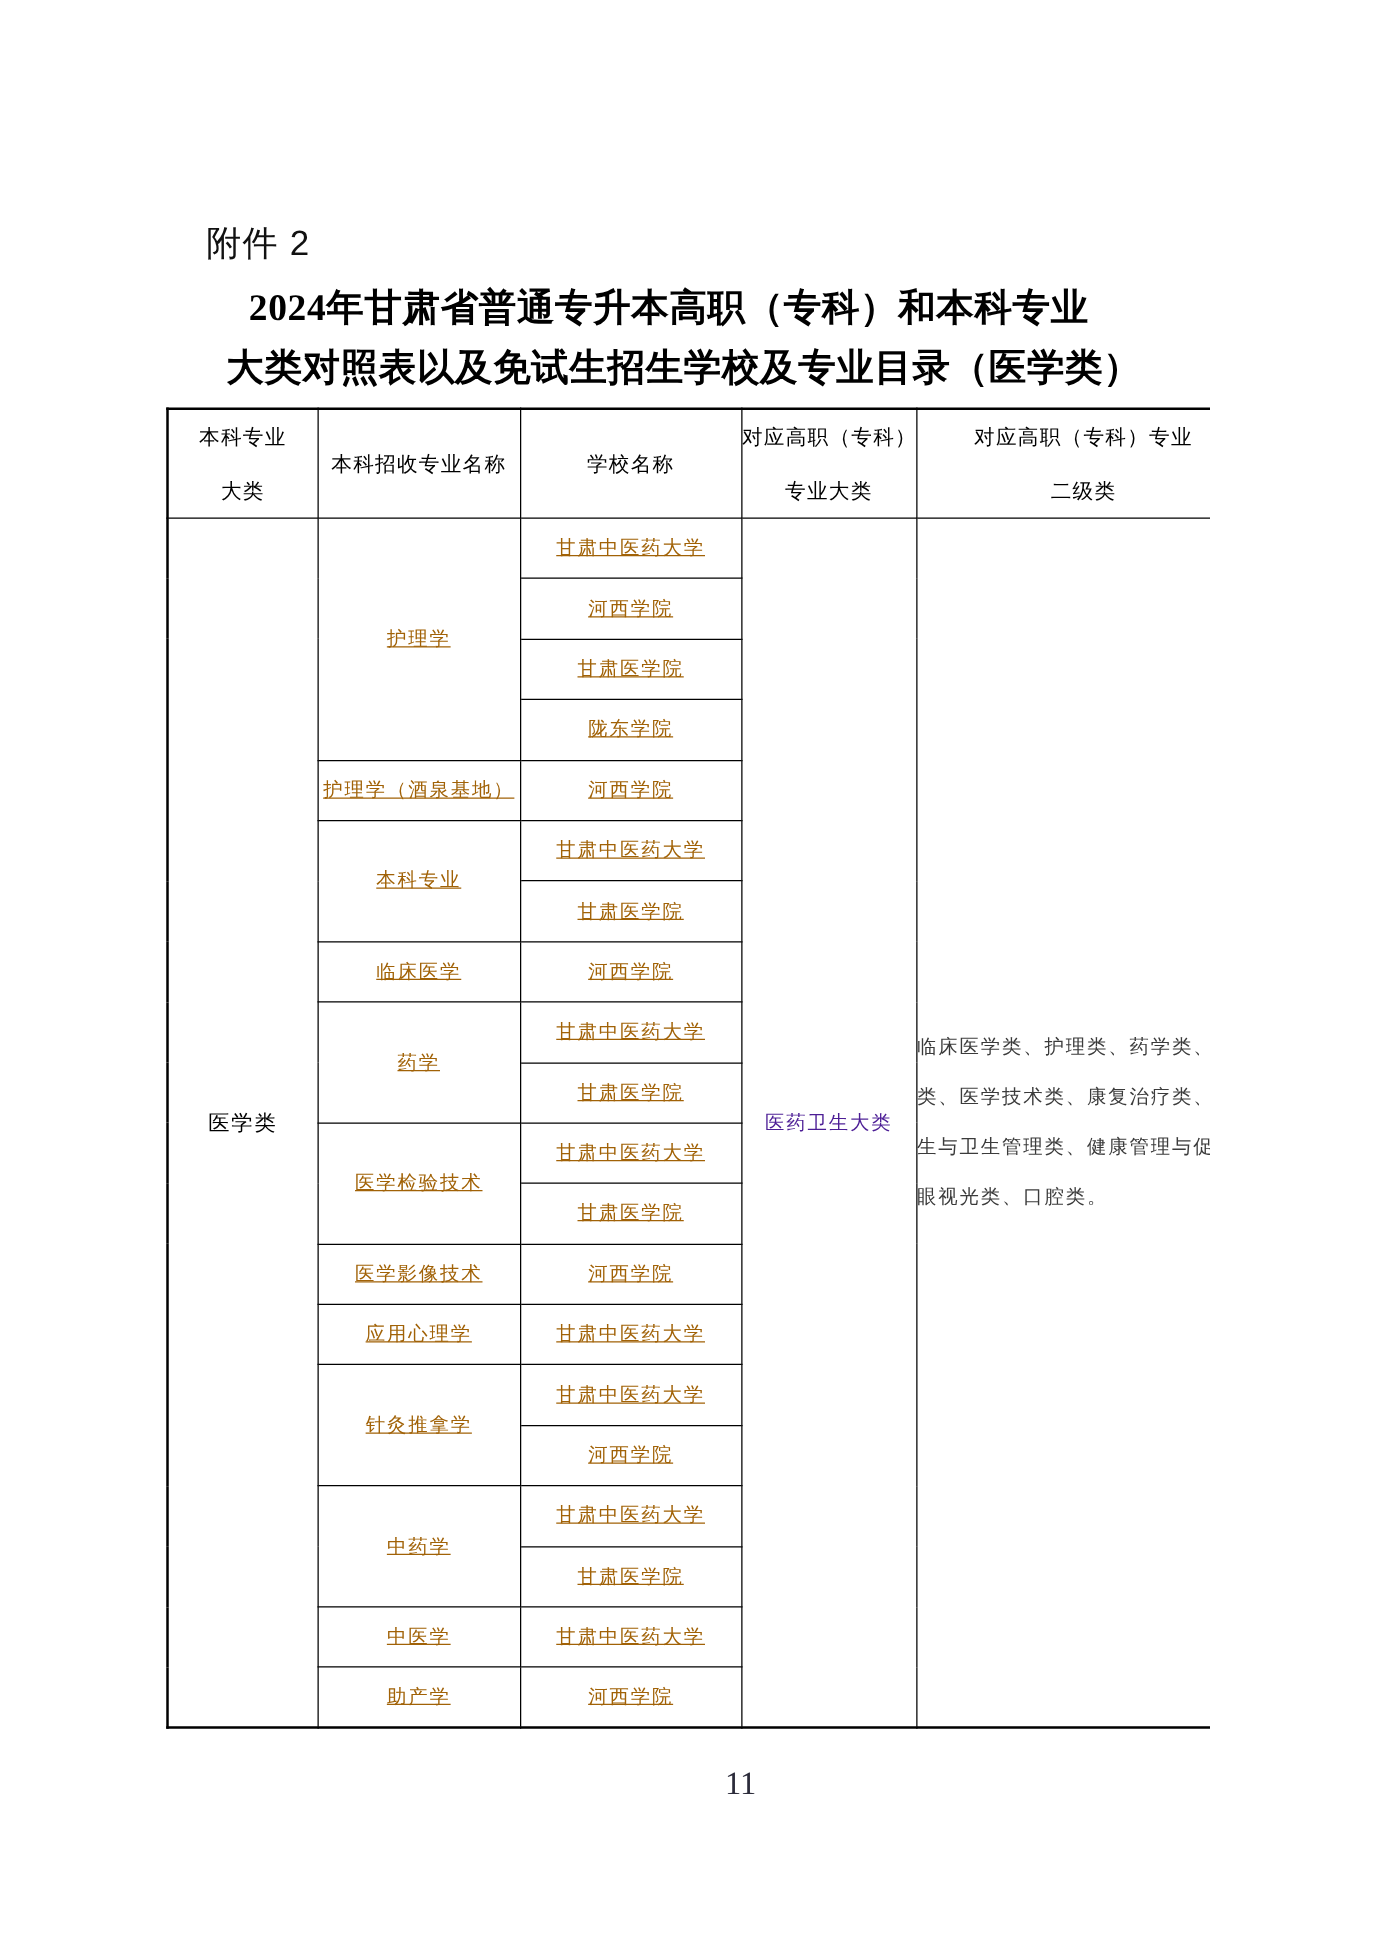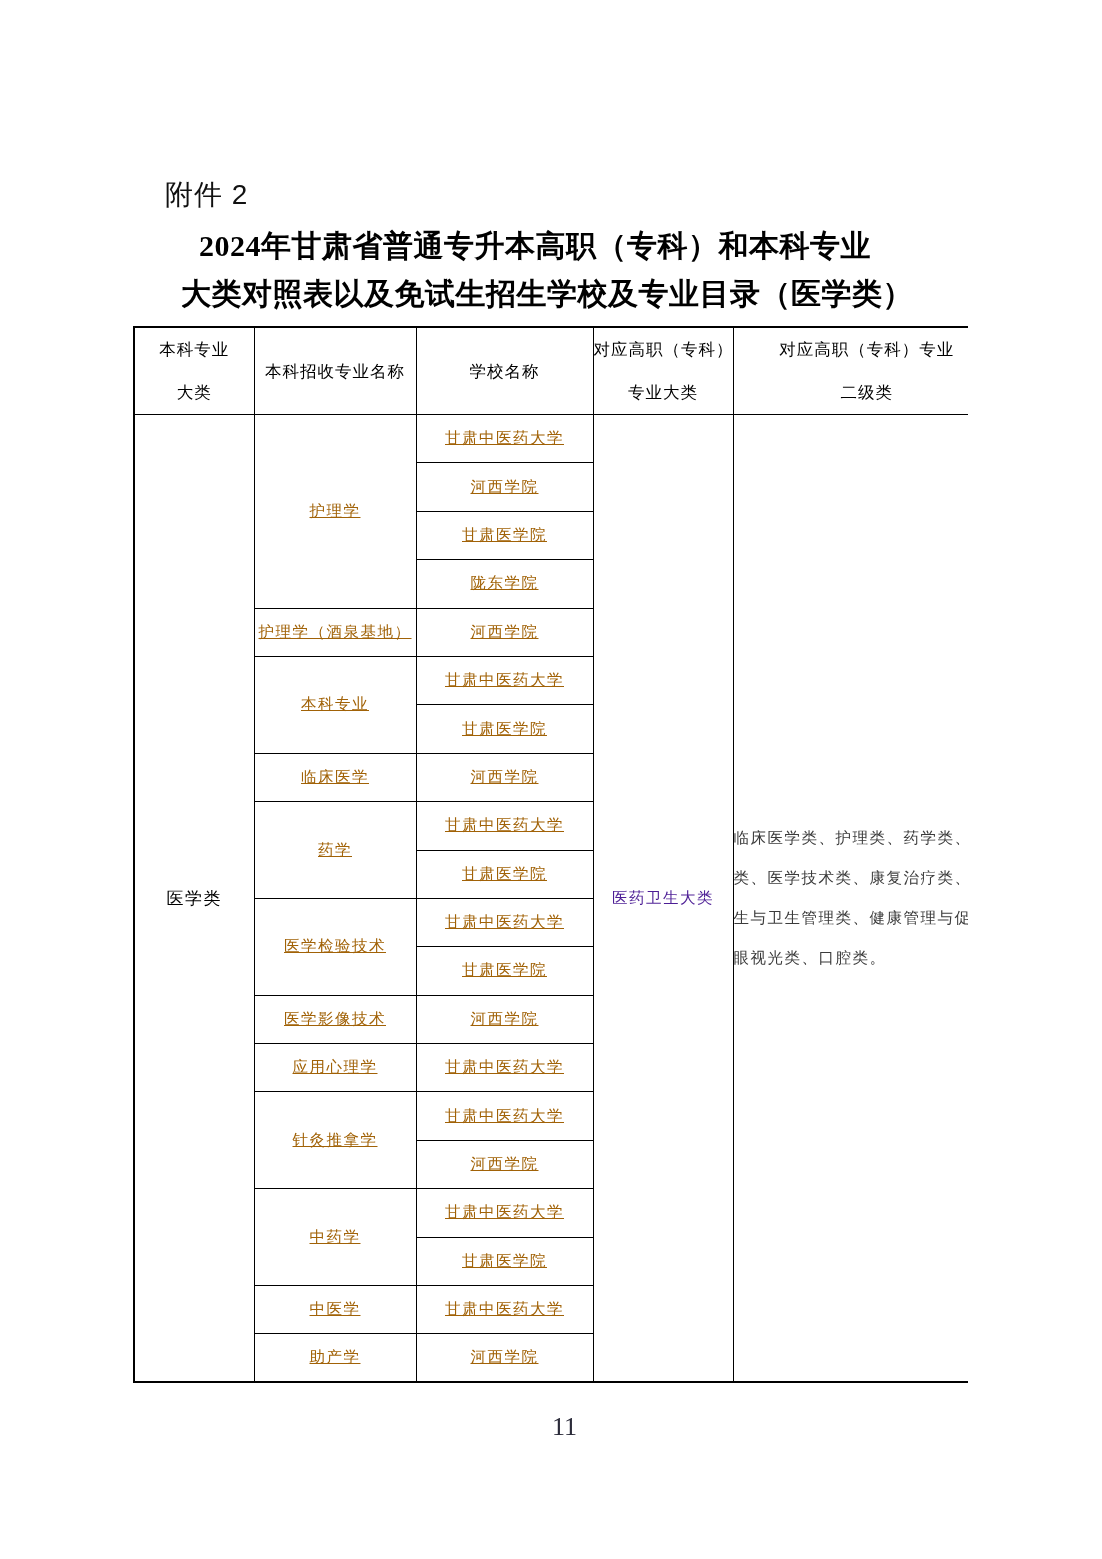--- a/index.html
+++ b/index.html
@@ -67,21 +67,21 @@
     margin-left:24px;
   }
   td.cat-sub .cats{
     width:292px;
     font-size:15.5px;color:#3b3b3b;
     letter-spacing:1.5px;line-height:40px;
     text-align:left;
     overflow:visible;
   }
   .pagenum{
-    position:absolute;left:552px;top:1412px;
+    position:absolute;left:580px;top:1412px;
     font-size:26px;color:#2b2b3a;
     font-family:"Liberation Serif", serif;
   }
 </style>
 </head>
 <body>
 
 <div class="page">
 
   <div class="attachment">附件 2</div>

